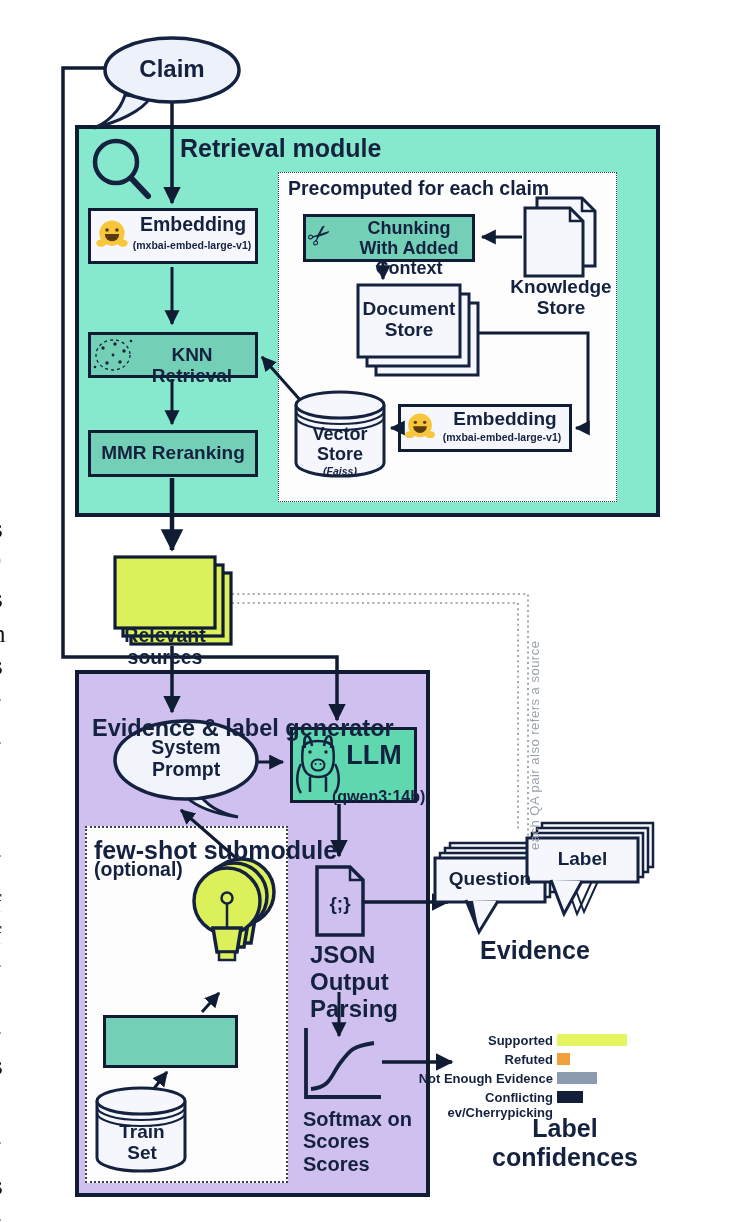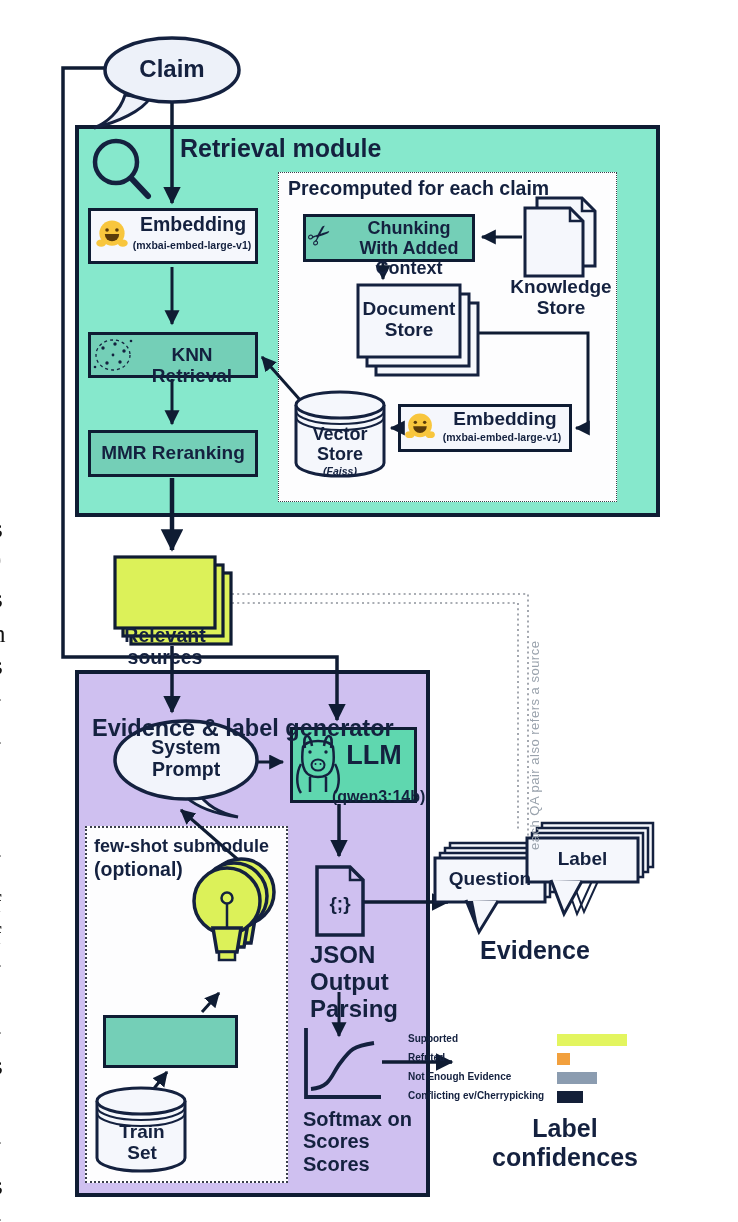--- a/index.html
+++ b/index.html
@@ -8,21 +8,21 @@
   .abs{position:absolute;}
   .bigbox{position:absolute;border:4px solid #0f1c33;box-sizing:border-box;}
   .subbox{position:absolute;background:#fdfdfe;border:2px dotted #3a3f4a;box-sizing:border-box;}
   .gbox{position:absolute;background:#74cfb7;border:3px solid #0f1c33;box-sizing:border-box;}
   .wbox{position:absolute;background:#f5f7fc;border:3px solid #0f1c33;box-sizing:border-box;}
   .lbl{position:absolute;font-weight:700;color:#14213f;line-height:1.12;}
   .ctr{text-align:center;}
   svg.overlay{position:absolute;left:0;top:0;z-index:40;pointer-events:none;}
   .z1{z-index:10}.z2{z-index:20}.z3{z-index:30}.z5{z-index:50}
   .mfrag{position:absolute;left:-7px;font-family:"Liberation Serif",serif;font-size:25px;color:#121212;z-index:5;}
-  .legrow-label{position:absolute;font-size:10px;font-weight:700;text-align:left;color:#14213f;z-index:50;}
+  .legrow-label{position:absolute;font-size:13px;font-weight:700;text-align:right;color:#14213f;z-index:50;}
   .legrow-bar{position:absolute;height:12px;z-index:50;}
   .pat-dots-dark{background-image:radial-gradient(circle,#8a4a00 1px,transparent 1.2px);background-size:4px 4px;}
   .pat-dots-light{background-image:radial-gradient(circle,#dfe6ee 0.9px,transparent 1.1px);background-size:5px 4px;}
   .vnote{position:absolute;writing-mode:vertical-rl;transform:rotate(180deg);
          font-size:13px;color:#9aa3ad;font-weight:400;letter-spacing:.5px;z-index:50;}
 </style>
 </head>
 <body>
 
 <div id="canvas">
@@ -243,21 +243,21 @@
 
   <div class="vnote" style="left:527px;top:612px;height:238px;">each QA pair also refers a source</div>
 
   <div class="lbl z5" style="left:92px;top:679px;font-size:23.5px;font-weight:800;margin-top:36px;">Evidence &amp; label generator</div>
 
   <div class="lbl ctr z5" style="left:138px;top:737px;width:96px;font-size:19.5px;">System Prompt</div>
 
   <div class="lbl ctr z5" style="left:334px;top:740px;width:80px;font-size:27px;font-weight:800;">LLM</div>
   <div class="lbl ctr z5" style="left:332px;top:788px;width:84px;font-size:16px;">(qwen3:14b)</div>
 
-  <div class="lbl z5" style="left:94px;top:836px;font-size:18px;">few-shot submodule</div>
+  <div class="lbl z5" style="left:94px;top:836px;font-size:25px;">few-shot submodule</div>
   <div class="lbl z5" style="left:94px;top:859px;font-size:19.5px;">(optional)</div>
 
 
 
   <div class="lbl ctr z5" style="left:103px;top:1121px;width:78px;font-size:19px;">Train Set</div>
 
   <div class="lbl ctr z5" style="left:317px;top:893px;width:46px;font-size:19px;">{;}</div>
   <div class="lbl z5" style="left:310px;top:942px;width:120px;font-size:24px;">JSON Output Parsing</div>
 
   <div class="lbl z5" style="left:303px;top:1108px;width:135px;font-size:20px;">Softmax on Scores Scores</div>

